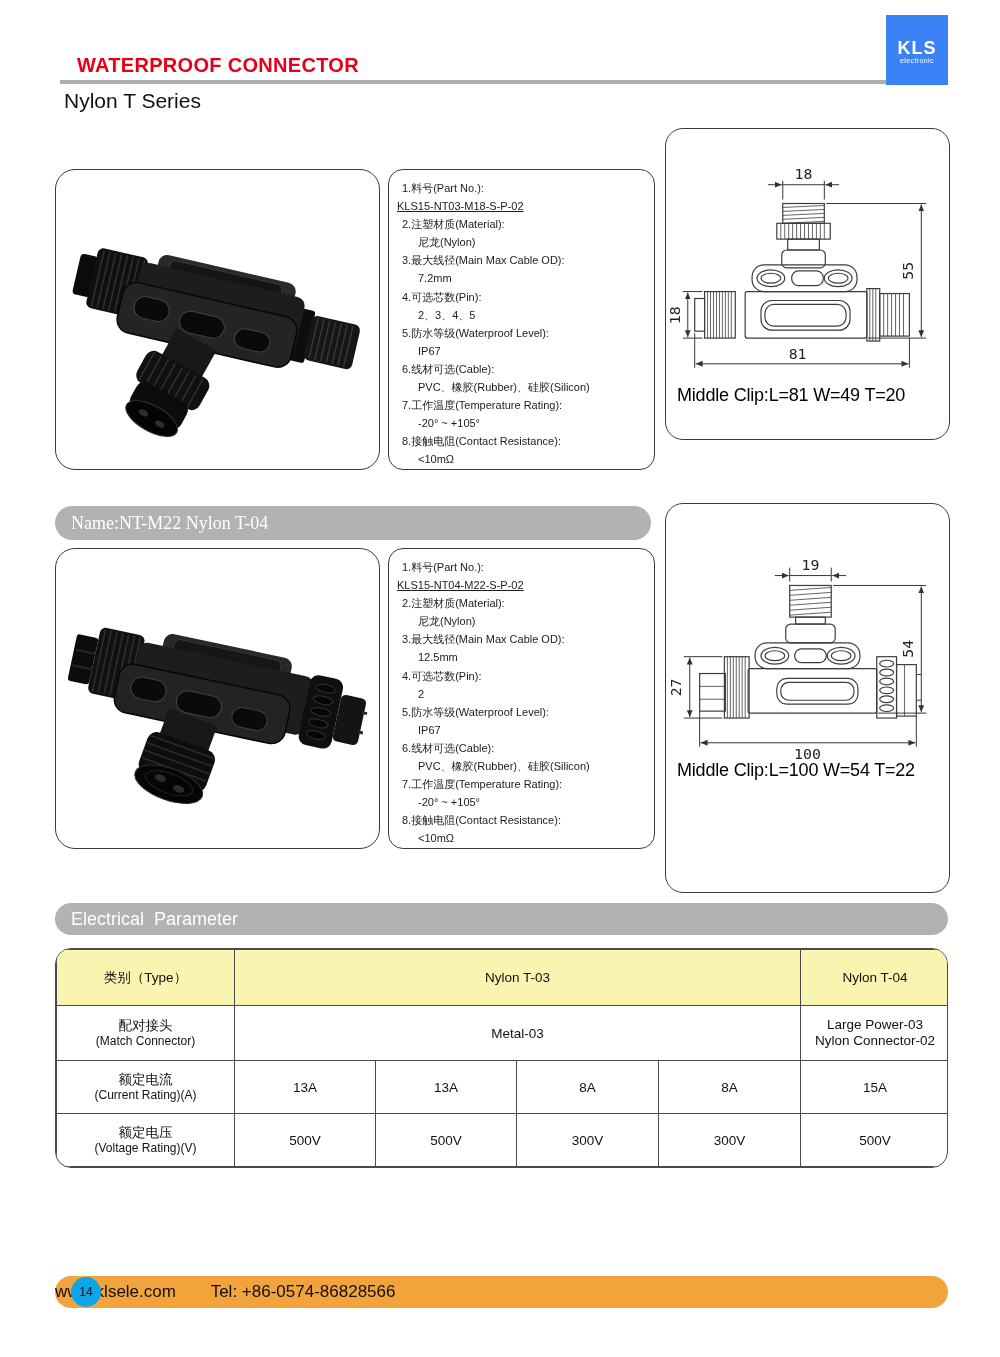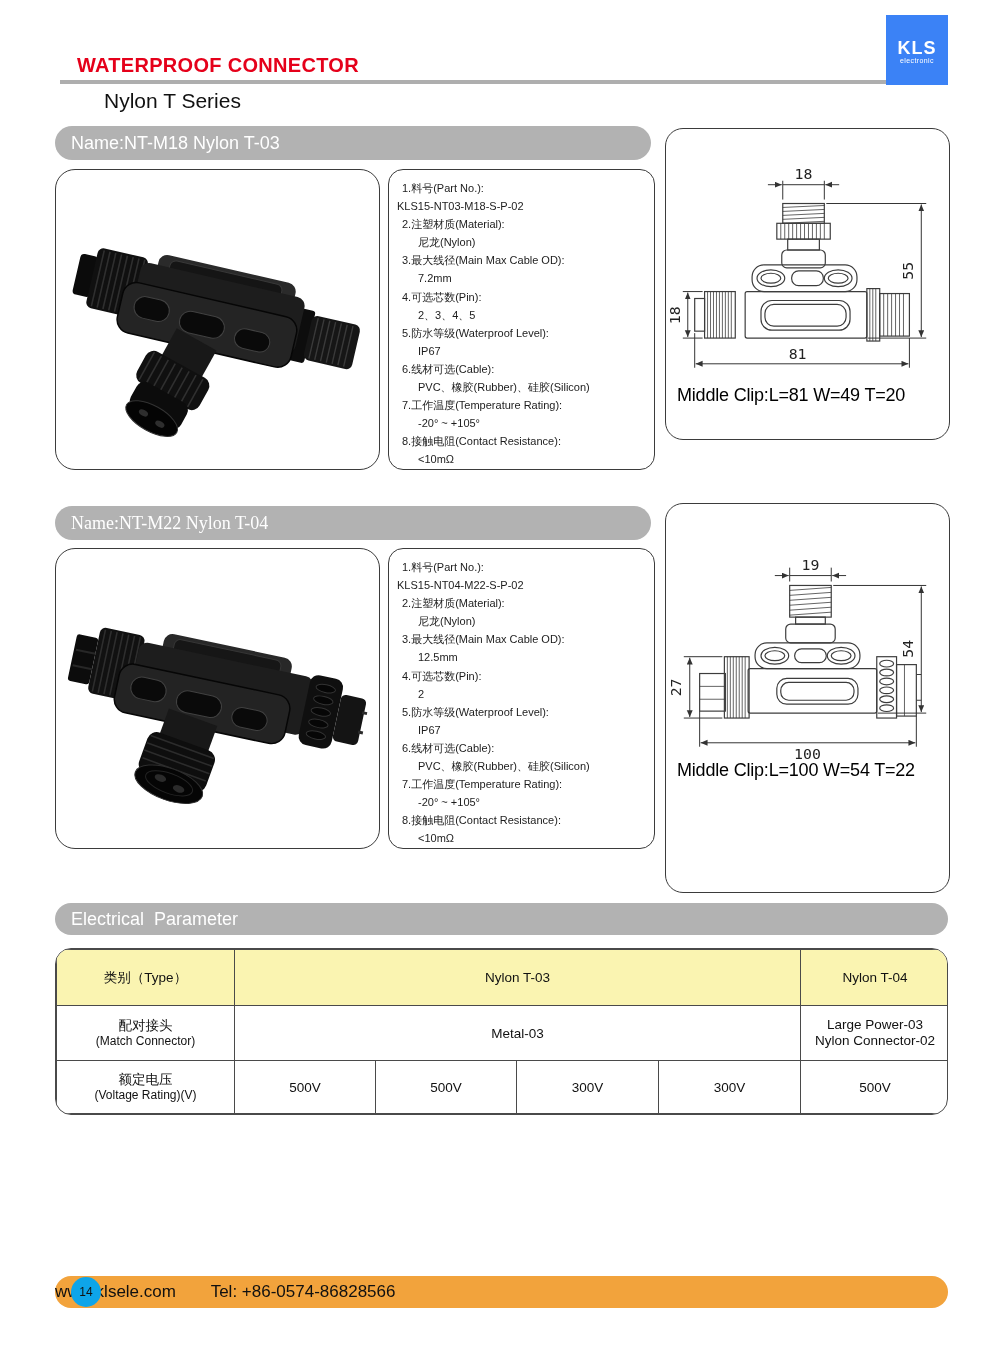--- a/index.html
+++ b/index.html
@@ -7,42 +7,42 @@
         font-family:"Liberation Sans","DejaVu Sans",sans-serif;color:#1a1a1a;}
 
   
   .hdr-title{position:absolute;left:77px;top:54px;font-size:20px;font-weight:bold;
              color:#E5001A;letter-spacing:.3px;}
   .hdr-rule{position:absolute;left:60px;top:80px;width:888px;height:4px;background:#aeaeae;}
   .logo{position:absolute;left:886px;top:15px;width:62px;height:70px;background:#3b82f6;
         color:#fff;text-align:center;}
   .logo-kls{margin-top:24px;font-size:18px;font-weight:bold;letter-spacing:1px;line-height:18px;}
   .logo-sub{font-size:7px;letter-spacing:.4px;}
-  .series{position:absolute;left:64px;top:89px;font-size:21px;color:#111;margin-left:40px;}
+  .series{position:absolute;left:64px;top:89px;font-size:21px;color:#111;}
 
   
   .pill{position:absolute;background:#B2B2B2;color:#fff;border-radius:17px;
         font-size:18px;line-height:34px;padding-left:16px;box-sizing:border-box;}
   .pill-1{left:55px;top:126px;width:596px;height:34px;}
   .pill-2{left:55px;top:506px;width:596px;height:34px;font-family:Liberation Serif, serif;}
   .pill-3{left:55px;top:903px;width:893px;height:32px;line-height:32px;border-radius:16px;word-spacing:5px;}
 
   
   .box{position:absolute;background:#fff;border:1.4px solid #3b3b3b;box-sizing:border-box;}
   .photo-1{left:55px;top:169px;width:325px;height:301px;border-radius:20px;}
   .spec-1 {left:388px;top:169px;width:267px;height:301px;border-radius:15px;}
   .diag-1 {left:665px;top:128px;width:285px;height:312px;border-radius:18px;}
   .photo-2{left:55px;top:548px;width:325px;height:301px;border-radius:20px;}
   .spec-2 {left:388px;top:548px;width:267px;height:301px;border-radius:15px;}
   .diag-2 {left:665px;top:503px;width:285px;height:390px;border-radius:18px;}
 
   .spec{padding:9px 4px 0 8px;font-size:11px;line-height:18.1px;color:#1c1c1c;}
   .spec-line{white-space:nowrap;}
   .num{padding-left:5px;}
-  .out{padding-left:0;}
+  .out{padding-left:0;text-decoration:underline;}
   .cont{padding-left:21px;}
 
   .diag-caption{position:absolute;left:11px;top:256px;font-size:18px;color:#000;
                 white-space:nowrap;letter-spacing:-.2px;}
 
   
   .tableWrap{position:absolute;left:55px;top:948px;width:893px;border:1.5px solid #4a4a4a;
              border-radius:16px;overflow:hidden;box-sizing:border-box;background:#fff;}
   table.elec{width:100%;border-collapse:collapse;table-layout:fixed;}
   table.elec td{border:1.3px solid #4a4a4a;text-align:center;vertical-align:middle;
@@ -71,21 +71,20 @@
 <div class="page">
 
   <div class="hdr-title">WATERPROOF CONNECTOR</div>
   <div class="hdr-rule"></div>
   <div class="logo">
     <div class="logo-kls">KLS</div>
     <div class="logo-sub">electronic</div>
   </div>
   <div class="series">Nylon T Series</div>
 
-  <div class="pill pill-1">Name:NT-M18 Nylon T-03</div>
 
   <div class="box photo-1">
     <svg viewBox="0 0 325 301" width="322" height="298">
       <g transform="rotate(13 160 150) translate(4,-8)">
         <rect x="10" y="124" width="18" height="42" rx="4" fill="#0b0b0b"></rect>
         <rect x="26" y="114" width="52" height="62" rx="6" fill="#101010"></rect>
         <g stroke="#2f2f2f" stroke-width="1.6">
           <line x1="32" y1="116" x2="32" y2="174"></line>
             <line x1="38" y1="116" x2="38" y2="174"></line>
           <line x1="44" y1="116" x2="44" y2="174"></line>
@@ -363,20 +362,31 @@
           <td>
             <div class="lbl-zh">配对接头</div>
             <div class="lbl-en">(Match Connector)</div>
           </td>
           <td colspan="4">Metal-03</td>
           <td>
             <div class="lbl-zh">Large Power-03</div>
             <div class="lbl-zh">Nylon Connector-02</div>
           </td>
         </tr>
+        <tr class="row-cur">
+          <td>
+            <div class="lbl-zh">额定电流</div>
+            <div class="lbl-en">(Current Rating)(A)</div>
+          </td>
+          <td>13A</td>
+          <td>13A</td>
+          <td>8A</td>
+          <td>8A</td>
+          <td>15A</td>
+        </tr>
         <tr class="row-volt">
           <td>
             <div class="lbl-zh">额定电压</div>
             <div class="lbl-en">(Voltage Rating)(V)</div>
           </td>
           <td>500V</td>
           <td>500V</td>
           <td>300V</td>
           <td>300V</td>
           <td>500V</td>

